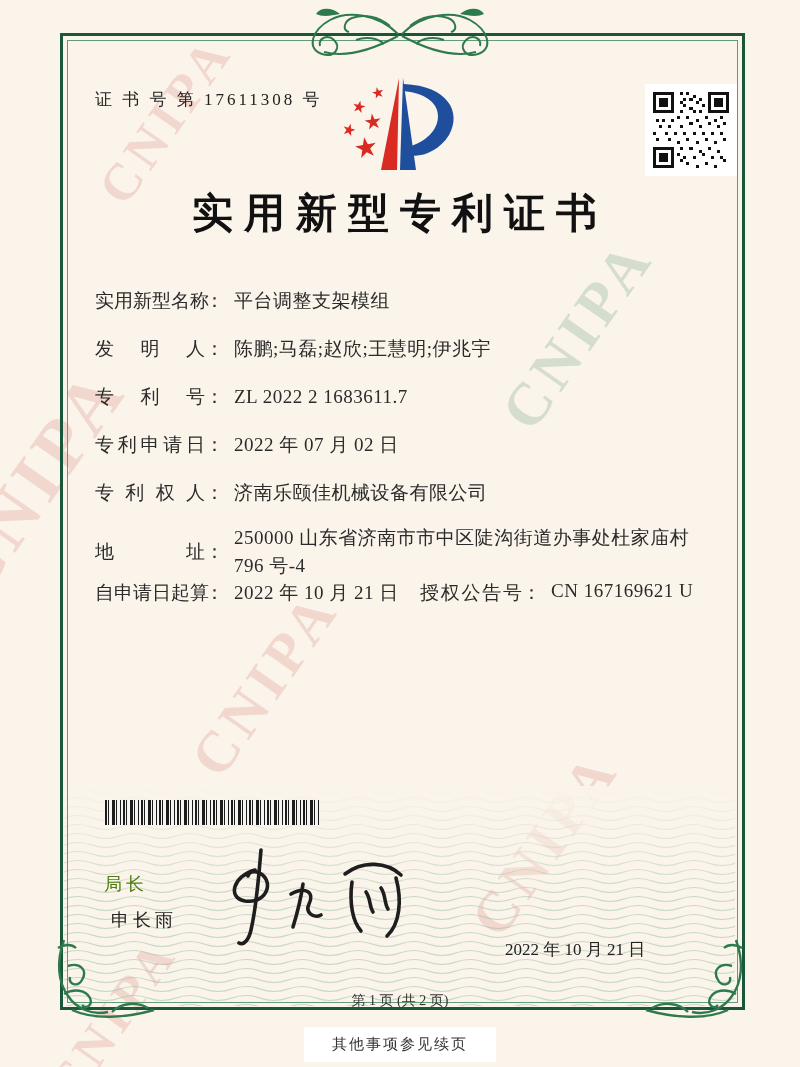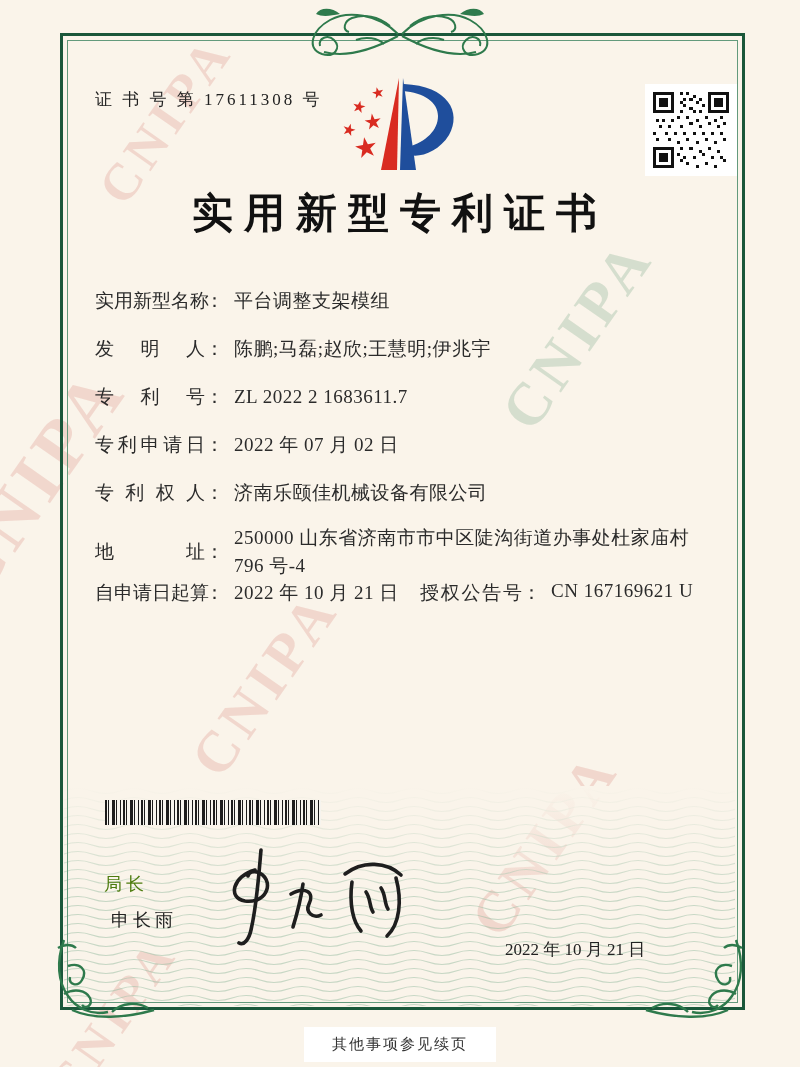--- a/index.html
+++ b/index.html
@@ -245,17 +245,18 @@
         <path d="M130,32 C148,18 172,20 186,33"></path>
         <path d="M137,40 C134,62 138,80 146,89"></path>
         <path d="M181,36 C187,58 185,82 172,94"></path>
         <path d="M151,50 C156,57 154,64 158,70"></path>
         <path d="M166,46 C171,53 169,61 173,67"></path>
       </g>
     </svg>
 
     <div class="issue-date">2022 年 10 月 21 日</div>
 
+    <div class="pageno">第 1 页 (共 2 页)</div>
   </div>
 
   <div class="foot-note">其他事项参见续页</div>
 
 </div>
 
 </body></html>

